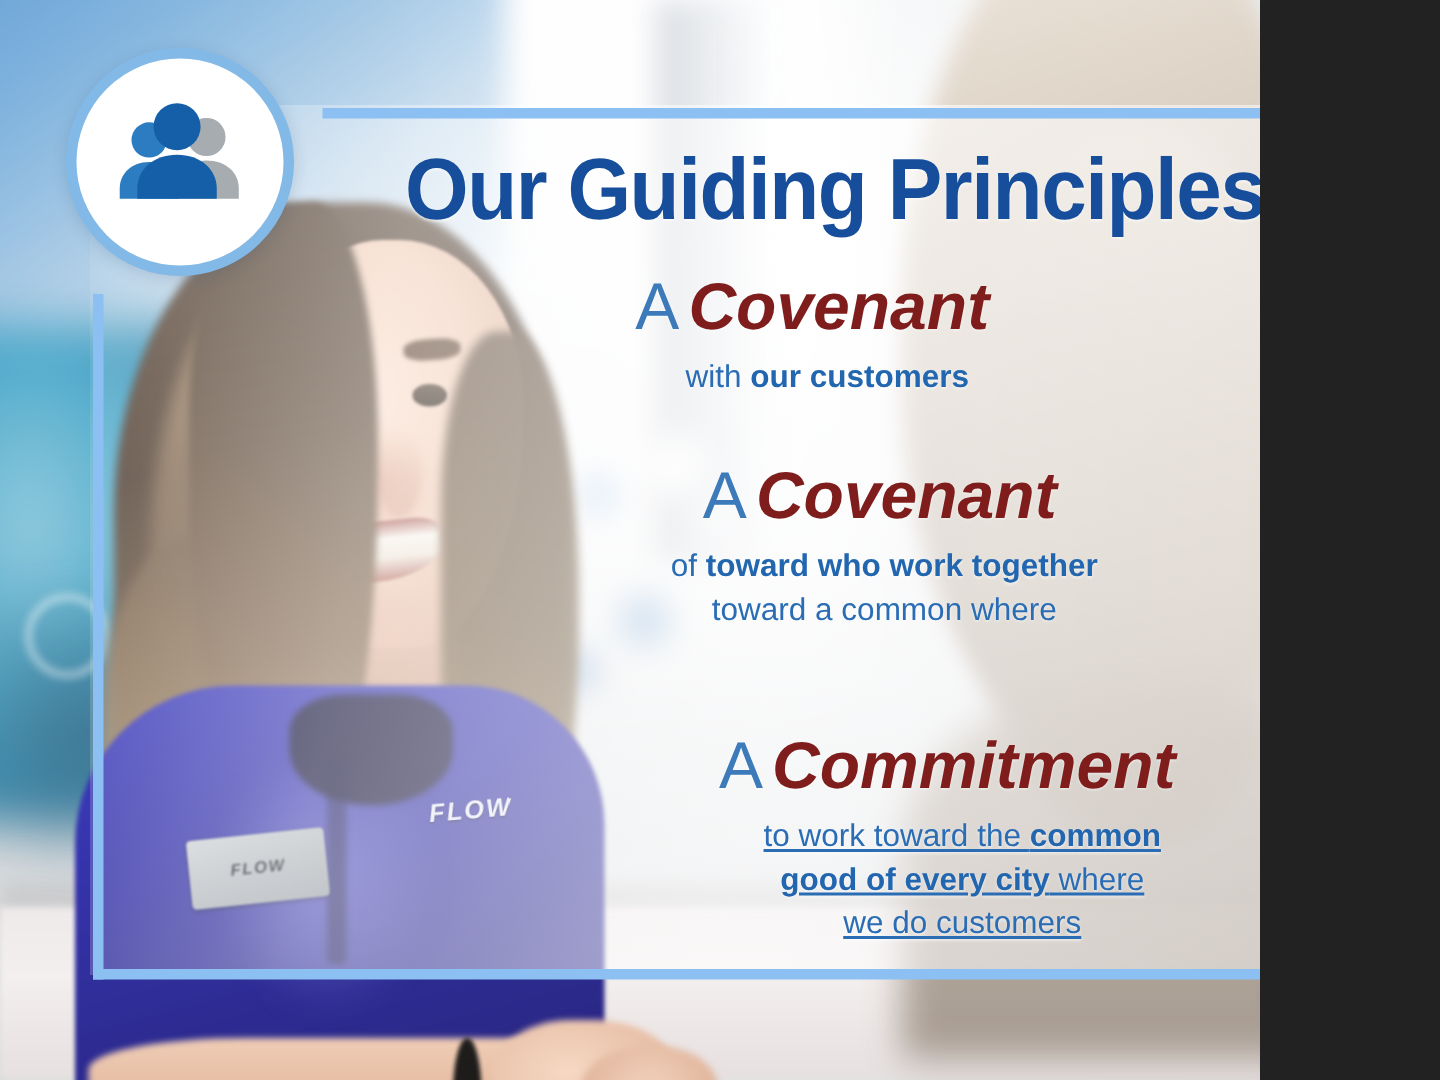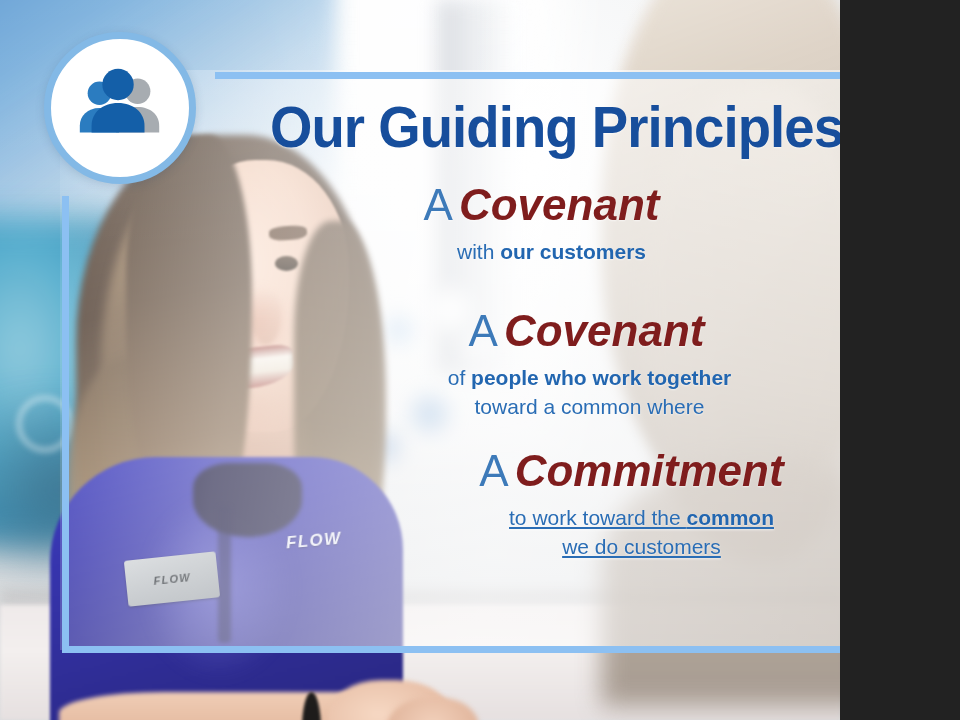--- a/index.html
+++ b/index.html
@@ -283,21 +283,21 @@
     letter-spacing:-1px;
     color:#174E9C;
     line-height:1;
     transform:scaleX(.94);
     text-shadow:0 1px 2px rgba(255,255,255,.55);
   }
 
   .principle{position:absolute;width:100%;text-align:center;}
   .p1{top:110px;}
   .p2{top:236px;}
-  .p3{top:376px;}
+  .p3{top:416px;}
 
   .p-head{
     font-family:"Liberation Sans","DejaVu Sans",sans-serif;
     font-size:44px;line-height:1.05;color:#2a6db5;
     white-space:nowrap;
     text-shadow:0 1px 2px rgba(255,255,255,.6);
   }
   .p-head .art{font-weight:400;color:#3d7ab9;margin-right:6px;}
   .p-head .word{font-weight:700;color:#7f1d1d;font-style:italic;}
 
@@ -417,36 +417,39 @@
         </div>
       </div>
     </div>
 
     <div class="principle p2">
       <div class="p-head">
         <span class="art">A</span><span class="word">Covenant</span>
       </div>
       <div class="p-sub">
         <div>
-          <span>of </span><b>people who work together</b>
+          <span>of </span><b>toward who work together</b>
         </div>
         <div>
           <span>toward a common where</span>
         </div>
       </div>
     </div>
 
     <div class="principle p3">
       <div class="p-head">
         <span class="art">A</span><span class="word">Commitment</span>
       </div>
       <div class="p-sub">
         <div>
           <span>to work toward the </span><b>common</b>
         </div>
         <div>
+          <b>good of every city</b><span> where</span>
+        </div>
+        <div>
           <span>we do customers</span>
         </div>
       </div>
     </div>
 
   </div>
 </div>
 
 </body></html>

